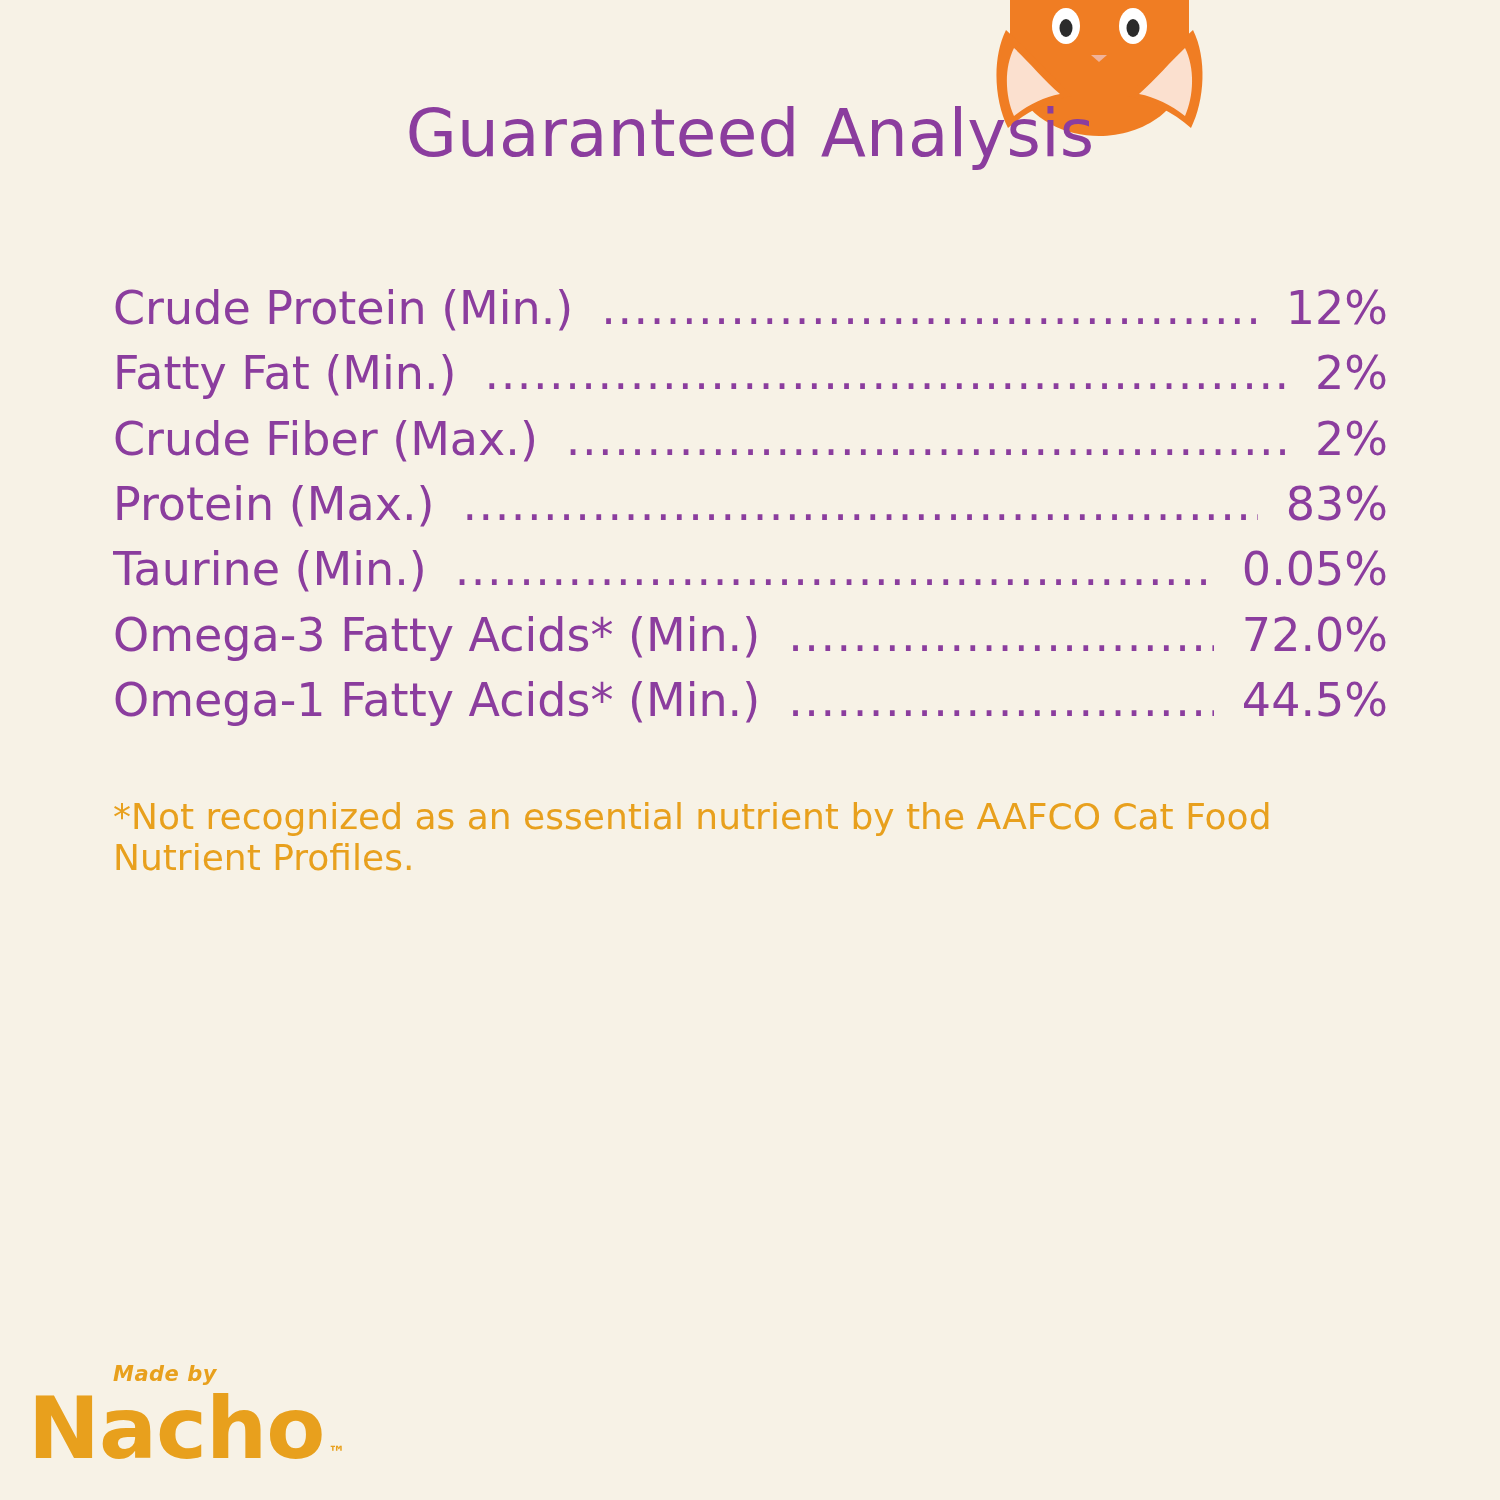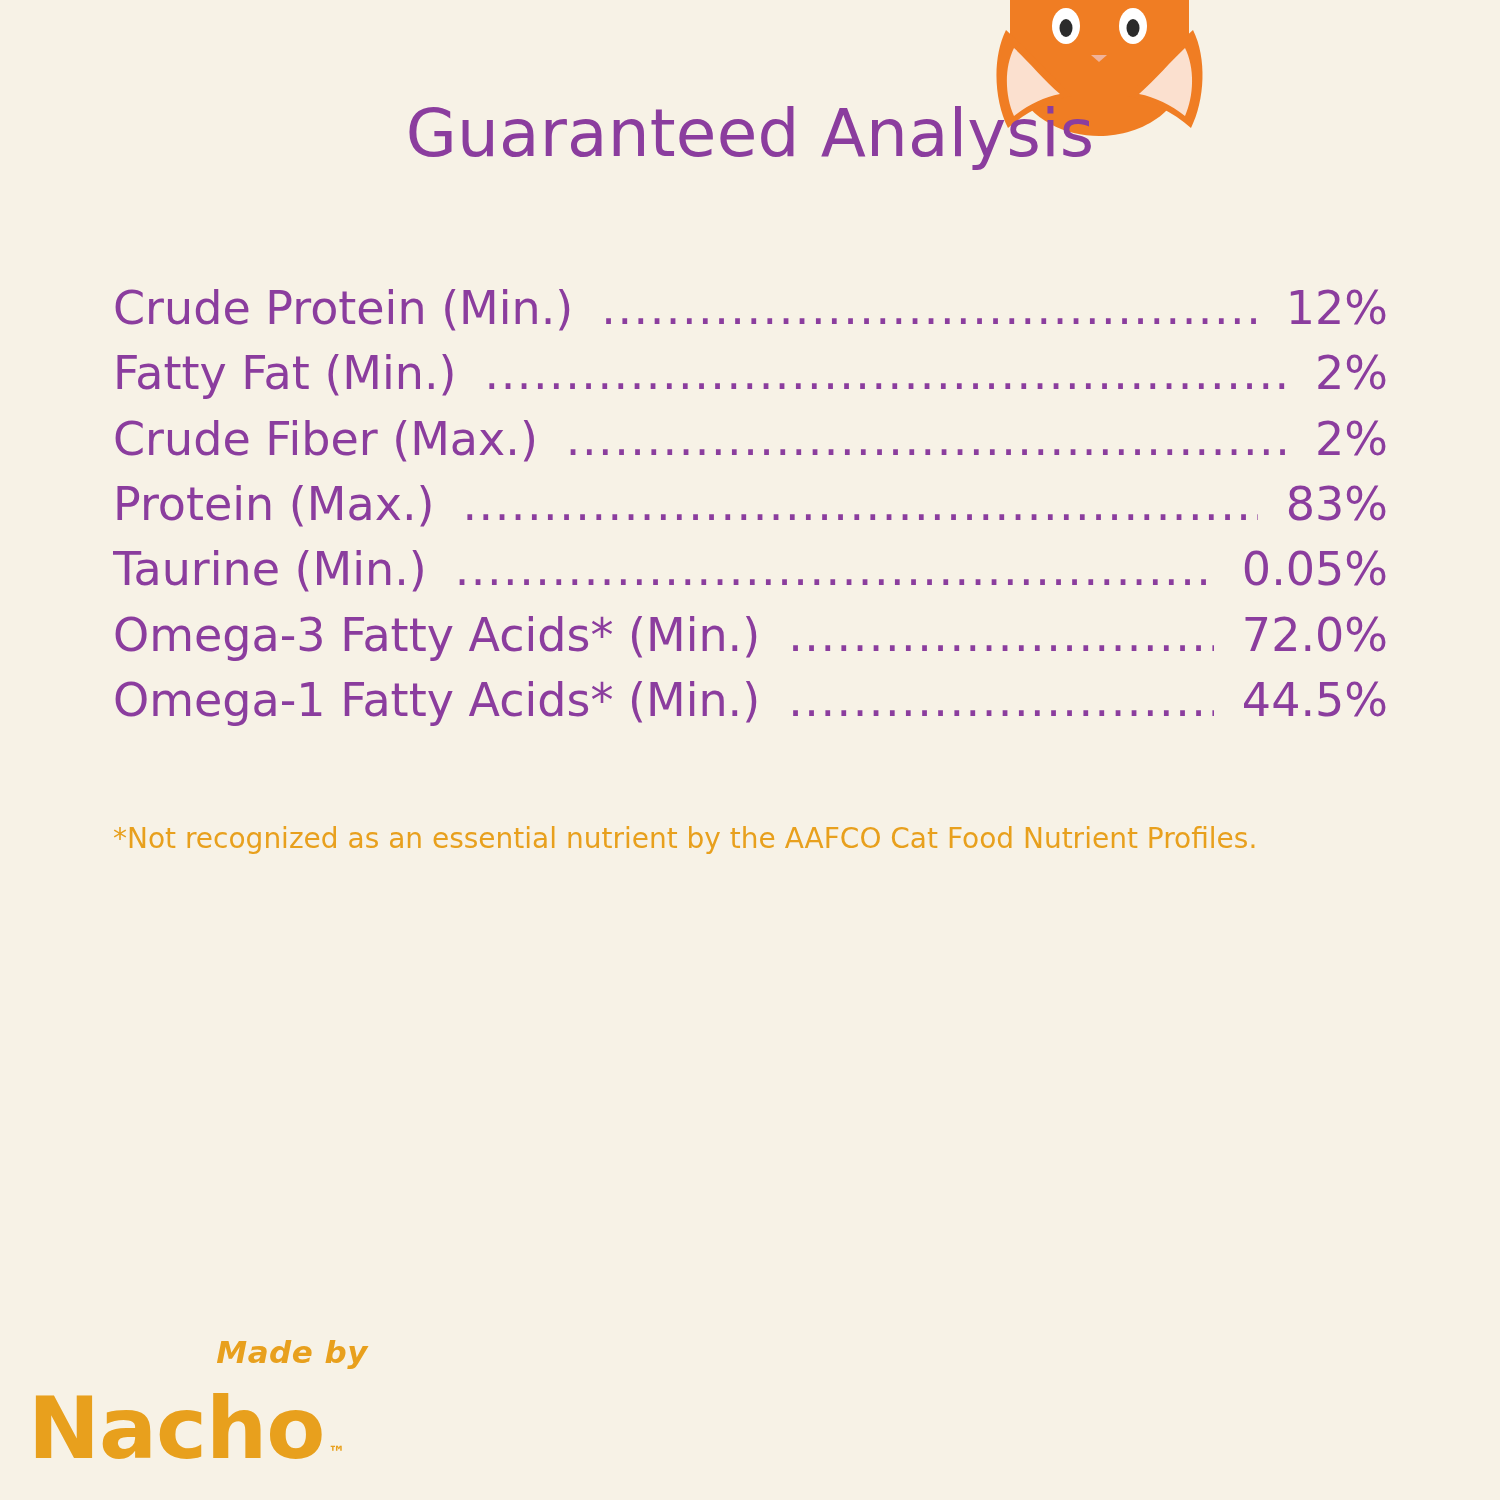--- a/index.html
+++ b/index.html
@@ -75,45 +75,44 @@
     color: #8b3d9e;
     font-size: 46px;
   }
   .row .value {
     flex: 0 0 auto;
   }
 
   
   .footnote {
     position: absolute;
-    top: 822px;
+    top: 796px;
     left: 113px;
     width: 1290px;
     color: #e8a01d;
-    font-size: 28px;
+    font-size: 36px;
     font-family: "DejaVu Sans", sans-serif;
   }
 
   
   .brand {
     position: absolute;
     left: 28px;
     bottom: 30px;
     width: 340px;
     color: #e8a01d;
   }
   .brand .made-by {
-    font-size: 31px;
+    font-size: 21px;
     font-weight: bold;
     font-style: italic;
     letter-spacing: 0.5px;
     margin-left: 85px;
-    margin-bottom: 18px;
-    font-family: "DejaVu Sans", sans-serif;
-    text-align: right;
+    margin-bottom: 2px;
+    font-family: "DejaVu Sans", sans-serif;
   }
   .brand .wordmark {
     font-size: 86px;
     font-weight: bold;
     letter-spacing: -1px;
     line-height: 0.95;
     font-family: "DejaVu Sans", sans-serif;
     display: flex;
     align-items: flex-end;
   }

